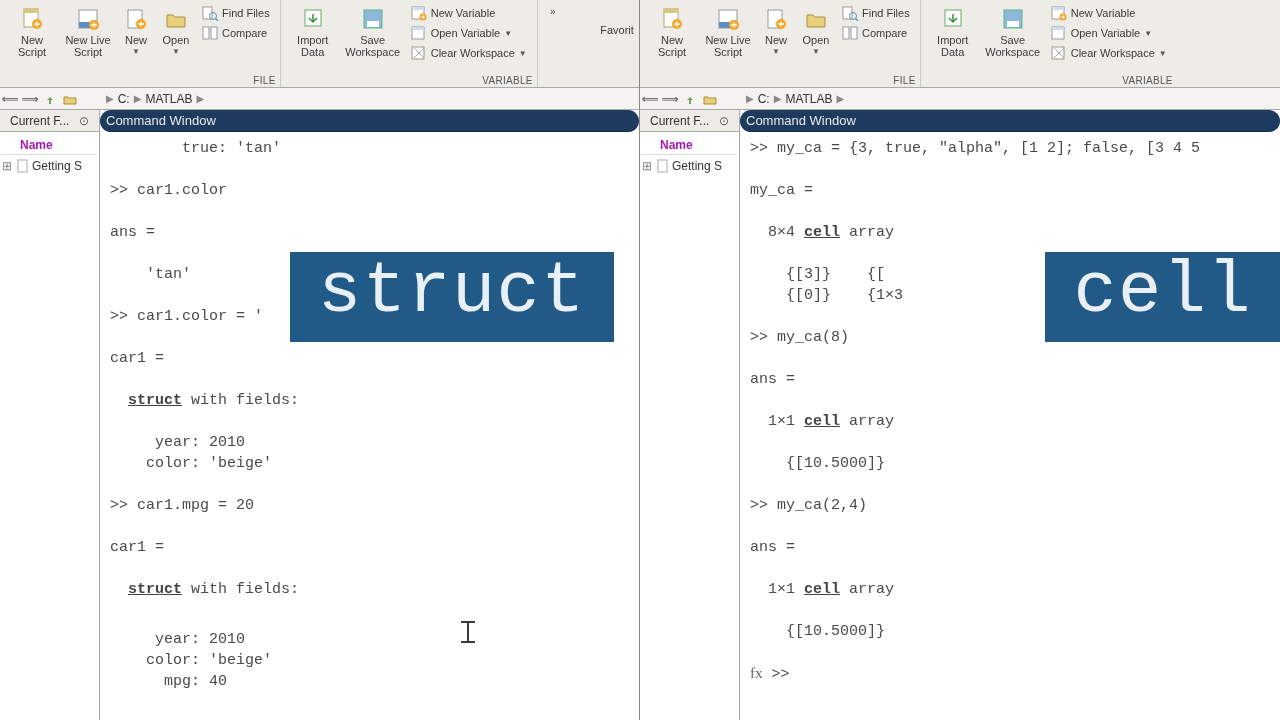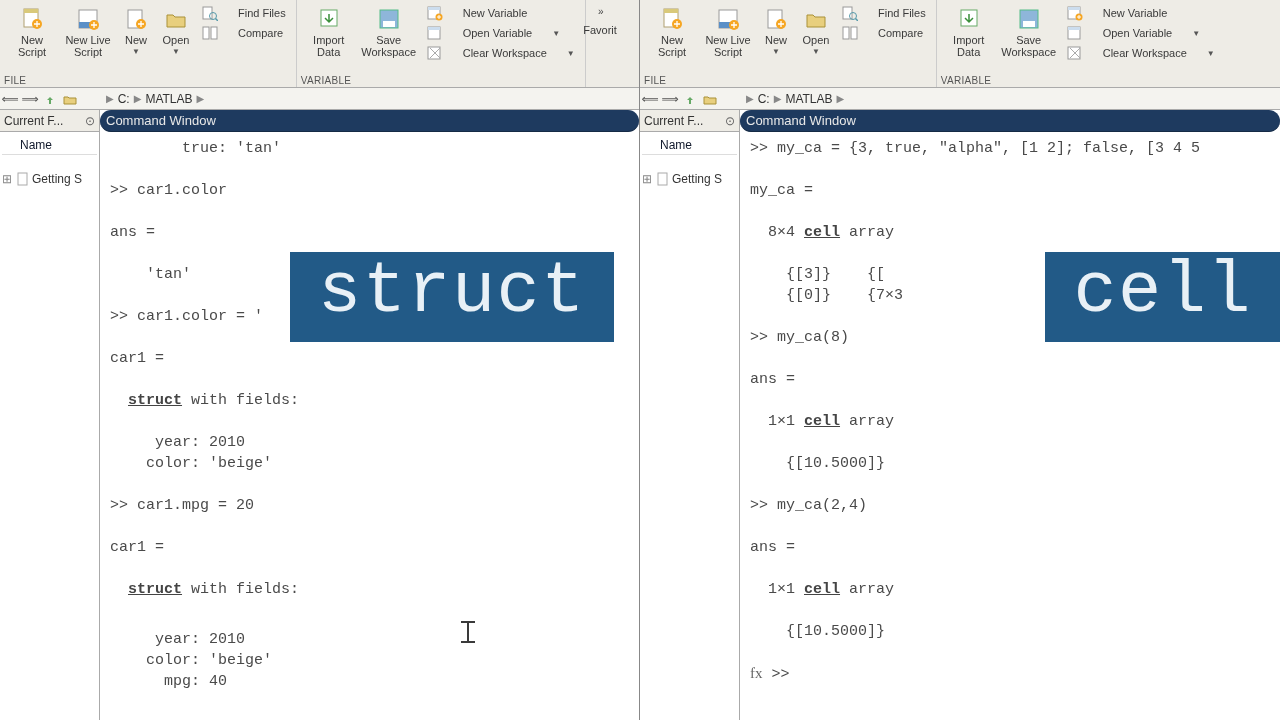--- a/index.html
+++ b/index.html
@@ -32,21 +32,21 @@
     flex-direction: column;
     justify-content: space-between;
     border-right: 1px solid #ccc;
     padding: 2px 4px 0 4px;
   }
   .ribbon-group .top {
     display: flex;
     align-items: flex-start;
   }
   .ribbon-group .label {
-    text-align: left;
+    text-align: right;
     font-size: 10px;
     color: #555;
     padding-bottom: 1px;
     letter-spacing: 0.03em;
   }
   .big-btn {
     display: flex;
     flex-direction: column;
     align-items: center;
     justify-content: flex-start;
@@ -73,21 +73,21 @@
   }
   .small-stack {
     display: flex;
     flex-direction: column;
     gap: 2px;
     padding: 2px 4px;
   }
   .small-btn {
     display: flex;
     align-items: center;
-    gap: 20px;
+    gap: 4px;
     font-size: 11px;
     color: #3a3a3a;
     padding: 1px 2px;
     cursor: default;
     white-space: nowrap;
   }
   .small-btn .small-icon {
     width: 16px; height: 16px;
     display: flex; align-items:center; justify-content:center;
   }
@@ -134,40 +134,40 @@
     font-size: 12px;
     overflow: hidden;
   }
   .curfolder-header {
     height: 22px;
     background: #eeece6;
     border-bottom: 1px solid #aaa;
     display: flex;
     align-items:center;
     justify-content: space-between;
-    padding: 0 4px;
+    padding: 0 10px;
     color:#333;
     white-space: nowrap;
   }
   .tree {
     padding: 4px 2px;
     color:#333;
     font-size:12px;
   }
   .tree-row {
     display:flex; align-items:center; gap:2px;
     padding:1px 0;
     white-space:nowrap;
   }
   .th {
-    font-weight: normal;
-    color:#0f172a;
+    font-weight: bold;
+    color:#a21caf;
     border-bottom:1px solid #ddd;
     padding: 2px 2px 2px 18px;
-    margin-bottom:16px;
+    margin-bottom:3px;
   }
   
   .cmdpanel {
     flex: 1;
     display:flex; flex-direction:column;
     overflow:hidden;
   }
   .cmdpanel-header {
     height: 22px;
     background: #1e3a5f;
@@ -360,21 +360,21 @@
       <div class="label">VARIABLE</div>
     </div>
     <div class="ribbon-group" style="border-right:none">
       <div class="top">
         <div class="collapse-btn">
           <span>»</span>
         </div>
       </div>
       <div></div>
     </div>
-    <div class="big-btn" style="width:42px;position:absolute;right:18px;top:20px">
+    <div class="big-btn" style="width:42px;position:absolute;right:1px;top:20px">
        <span class="txt">Favorit</span>
     </div>
   </div>
 
   <div class="addrbar">
     <div class="navbtn">⟸</div>
     <div class="navbtn">⟹</div>
     <div class="navbtn">
       <svg width="14" height="14">
           <path d="M2 6h4v-2l3 3-3 3v-2h-4z" fill="#6a6" transform="rotate(-90 7 7)"></path>
@@ -627,21 +627,21 @@
 
     <div class="cmdpanel">
       <div class="cmdpanel-header">Command Window</div>
       <div class="cmdarea"><span>&gt;&gt; my_ca = {3, true, "alpha", [1 2]; false, [3 4 5</span>
 <span></span>
 <span>my_ca =</span>
 <span></span>
 <span>  8×4 </span><span class="kw">cell</span><span> array</span>
 <span></span>
 <span>    {[3]}    {[</span>
-<span>    {[0]}    {7×3</span>
+<span>    {[0]}    {1×3</span>
 <span></span>
 <span>&gt;&gt; my_ca(8)</span>
 <span></span>
 <span>ans =</span>
 <span></span>
 <span>  1×1 </span><span class="kw">cell</span><span> array</span>
 <span></span>
 <span>    {[10.5000]}</span>
 <span></span>
 <span>&gt;&gt; my_ca(2,4)</span>

